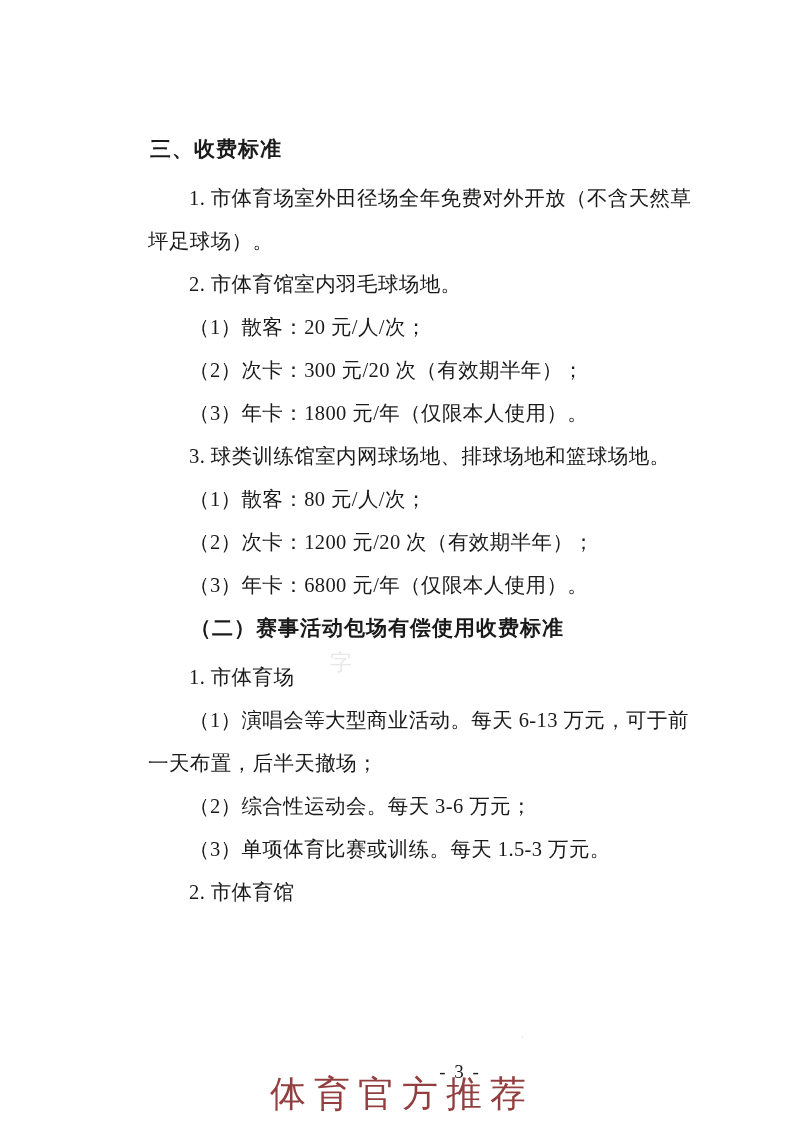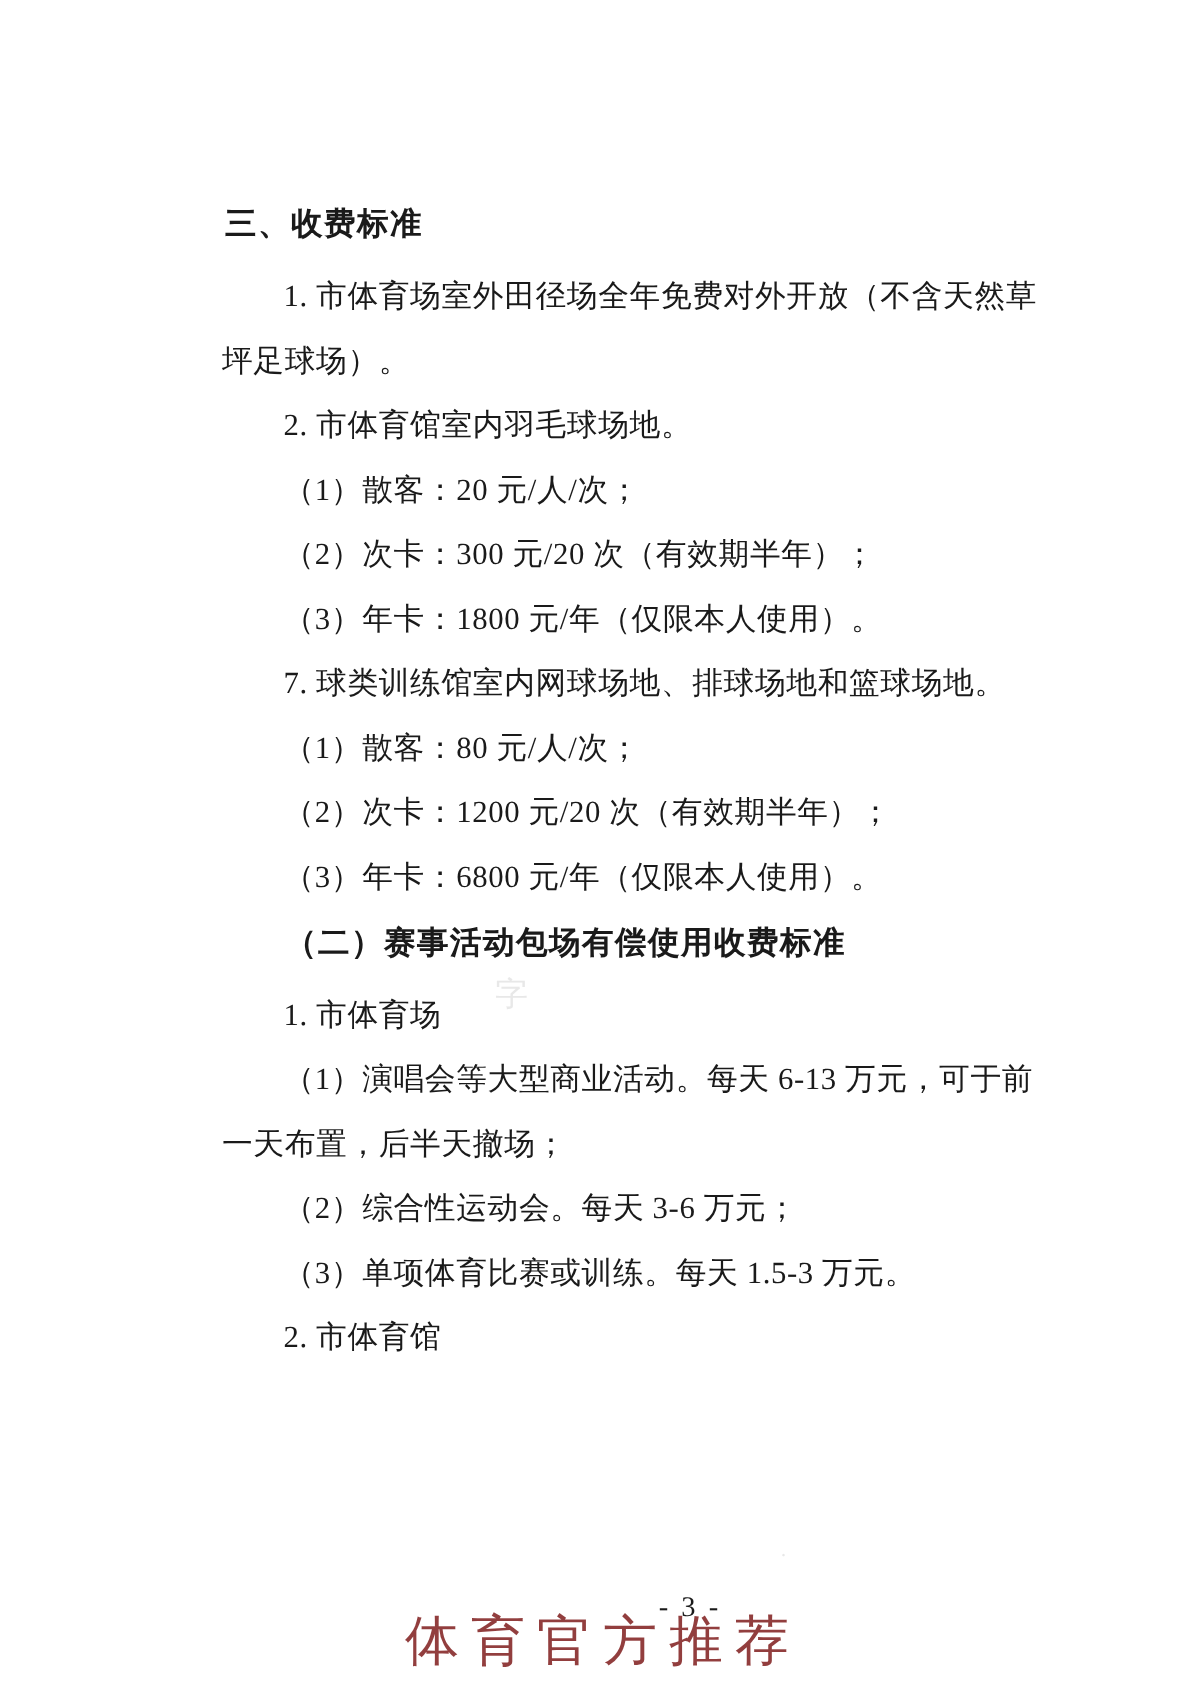--- a/index.html
+++ b/index.html
@@ -87,21 +87,21 @@
   <div class="doc-body">
 
     <p class="heading h-main">三、收费标准</p>
 
 
     <p class="para">1. 市体育场室外田径场全年免费对外开放（不含天然草坪足球场）。</p>
     <p class="para">2. 市体育馆室内羽毛球场地。</p>
     <p class="para">（1）散客：20 元/人/次；</p>
     <p class="para">（2）次卡：300 元/20 次（有效期半年）；</p>
     <p class="para">（3）年卡：1800 元/年（仅限本人使用）。</p>
-    <p class="para">7. 球类训练馆室内网球场地、排球场地和篮球场地。</p>
+    <p class="para">3. 球类训练馆室内网球场地、排球场地和篮球场地。</p>
     <p class="para">（1）散客：80 元/人/次；</p>
     <p class="para">（2）次卡：1200 元/20 次（有效期半年）；</p>
     <p class="para">（3）年卡：6800 元/年（仅限本人使用）。</p>
 
     <p class="heading">（二）赛事活动包场有偿使用收费标准</p>
 
     <p class="para">1. 市体育场</p>
     <p class="para">（1）演唱会等大型商业活动。每天 6-13 万元，可于前一天布置，后半天撤场；</p>
     <p class="para">（2）综合性运动会。每天 3-6 万元；</p>
     <p class="para">（3）单项体育比赛或训练。每天 1.5-3 万元。</p>

